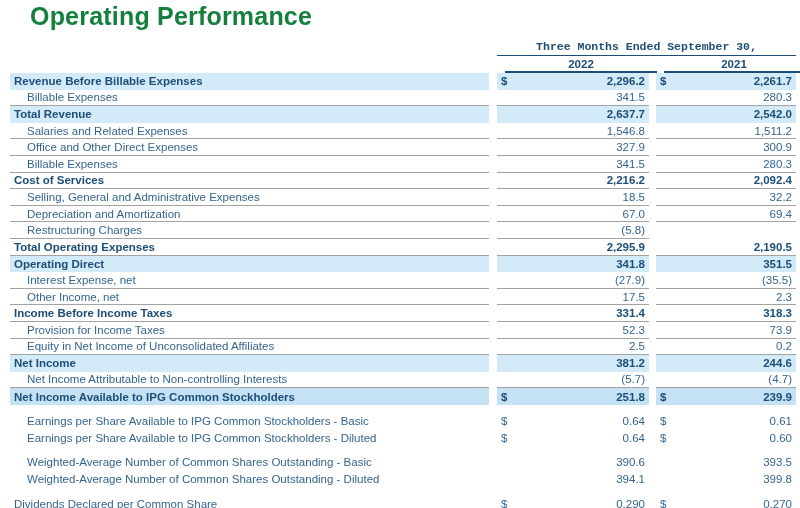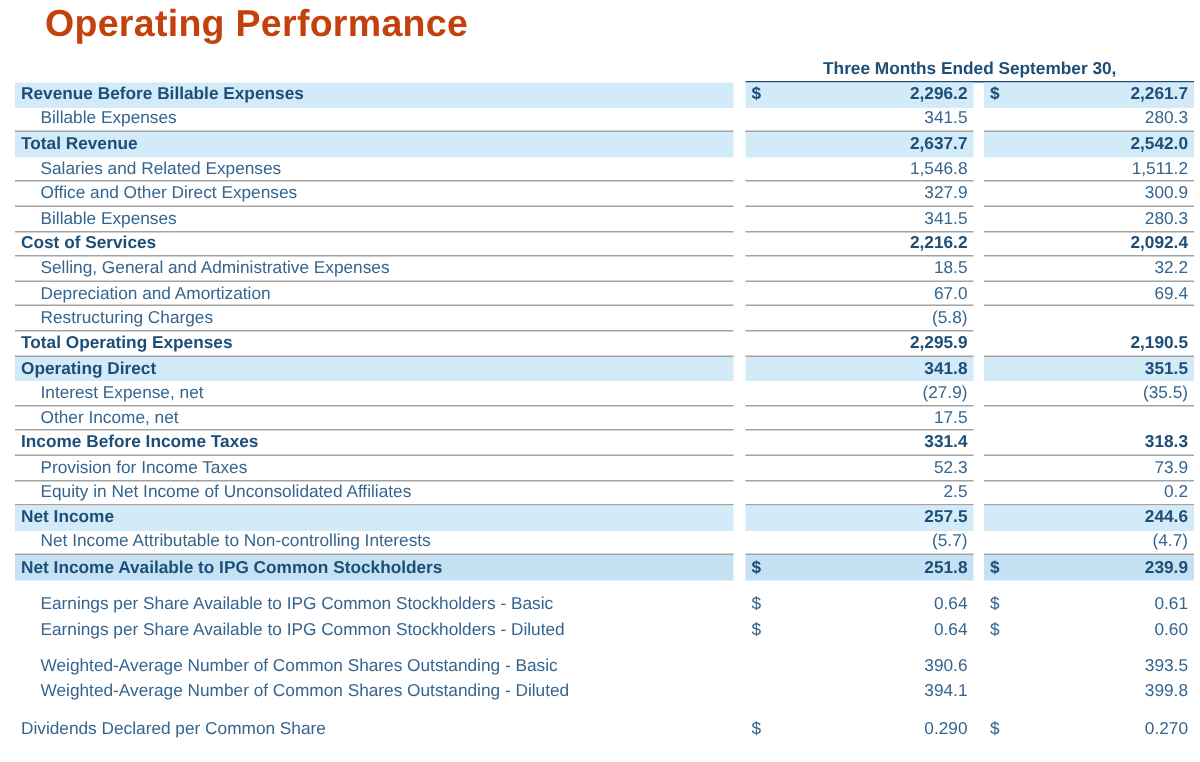--- a/index.html
+++ b/index.html
@@ -3,26 +3,26 @@
 <meta charset="utf-8">
 <style>
   html,body{margin:0;padding:0;background:#ffffff;}
   body{
     width:800px;height:508px;overflow:hidden;position:relative;
     font-family:"Liberation Sans","DejaVu Sans",sans-serif;
     -webkit-font-smoothing:antialiased;
   }
   .title{
     position:absolute;left:30px;top:2px;
-    font-size:25px;font-weight:bold;color:#c2410c;letter-spacing:.2px;
+    font-size:25px;font-weight:bold;color:#15803d;letter-spacing:.2px;
   }
   .tablewrap{position:absolute;left:10px;top:40px;width:786px;}
 
   
-  .hrow{display:flex;}
+  .hrow{display:flex;font-family:Liberation Mono, monospace;}
   .hspacer{width:487px;flex:none;}
   .hperiod{
     width:299px;flex:none;text-align:center;
     font-size:11.5px;font-weight:bold;color:#1d4e77;
     padding-bottom:2px;border-bottom:1.5px solid #1d4e77;
   }
   .hyears{display:flex;margin-top:1px;}
   .hy1{width:152px;margin-left:8px;}
   .hy2{width:140px;margin-left:7px;}
   .hy1,.hy2{
@@ -55,20 +55,25 @@
 <body>
 
 <div class="title">Operating Performance</div>
 
 <div class="tablewrap">
 
   <div class="hrow">
     <div class="hspacer"></div>
     <div class="hperiod">Three Months Ended September 30,</div>
   </div>
+  <div class="hyears">
+    <div class="hspacer"></div>
+    <div class="hy1">2022</div>
+    <div class="hy2">2021</div>
+  </div>
 
   <div class="r band b">
     <div class="lab">Revenue Before Billable Expenses</div>
     <div class="c1">
         <span class="ds">$</span>
         <span class="val">2,296.2</span>
       </div>
     <div class="c2">
         <span class="ds">$</span>
         <span class="val">2,261.7</span>
@@ -214,20 +219,24 @@
         <span class="val">(35.5)</span>
       </div>
   </div>
 
   <div class="r ind line">
     <div class="lab">Other Income, net</div>
     <div class="c1">
         <span class="ds"></span>
         <span class="val">17.5</span>
       </div>
+    <div class="c2">
+        <span class="ds"></span>
+        <span class="val">2.3</span>
+      </div>
   </div>
 
   <div class="r b line">
     <div class="lab">Income Before Income Taxes</div>
     <div class="c1">
         <span class="ds"></span>
         <span class="val">331.4</span>
       </div>
     <div class="c2">
         <span class="ds"></span>
@@ -256,21 +265,21 @@
     <div class="c2">
         <span class="ds"></span>
         <span class="val">0.2</span>
       </div>
   </div>
 
   <div class="r band b">
     <div class="lab">Net Income</div>
     <div class="c1">
         <span class="ds"></span>
-        <span class="val">257.5</span>
+        <span class="val">381.2</span>
       </div>
     <div class="c2">
         <span class="ds"></span>
         <span class="val">244.6</span>
       </div>
   </div>
 
   <div class="r ind line">
     <div class="lab">Net Income Attributable to Non-controlling Interests</div>
     <div class="c1">

